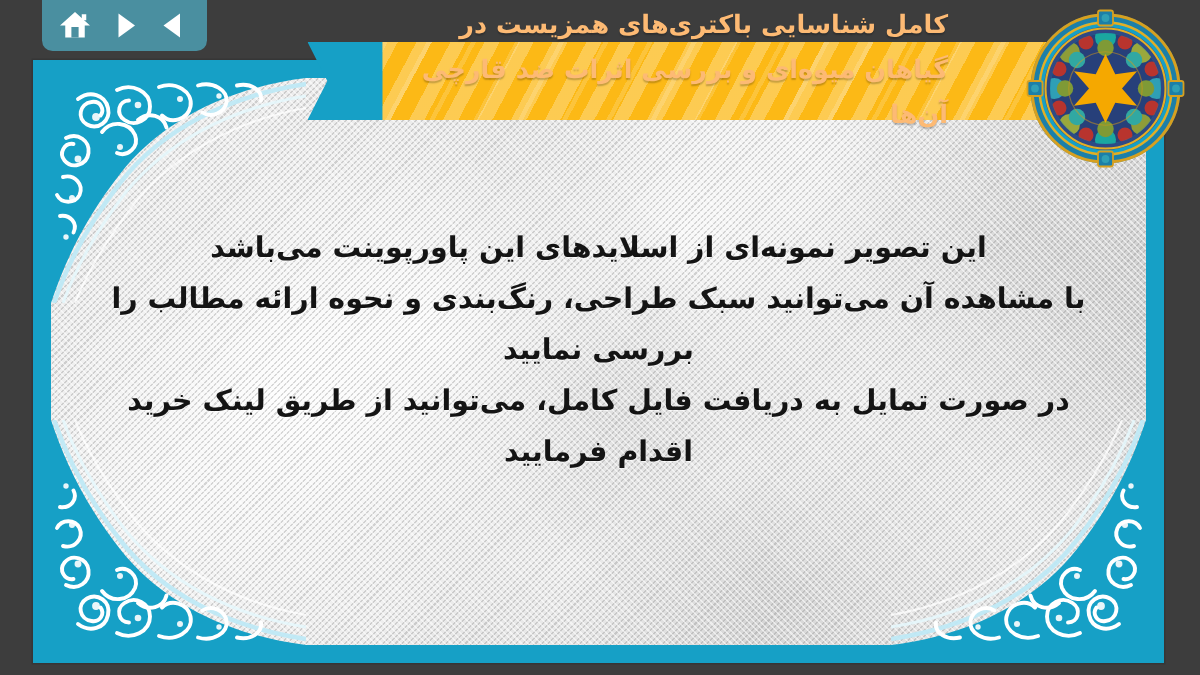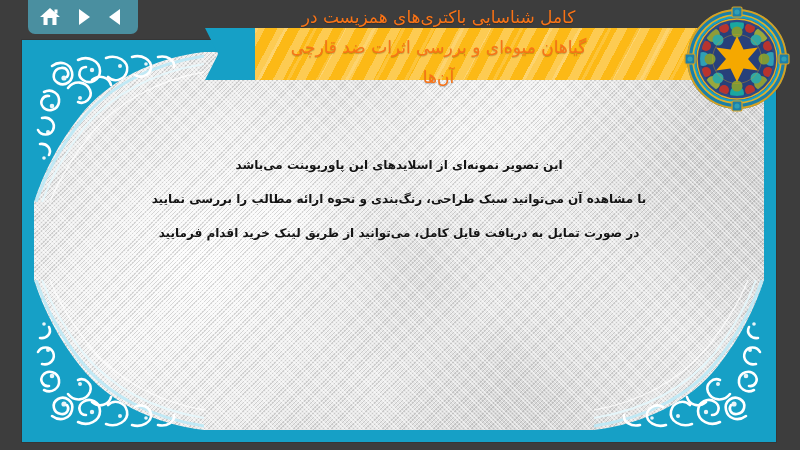--- a/index.html
+++ b/index.html
@@ -78,40 +78,40 @@
   .ribbon-band{
     position:absolute;left:50px;top:28px;right:0;height:52px;
     background:#fcb916;
     background-image:
       repeating-linear-gradient(118deg, rgba(255,255,255,.26) 0 9px, rgba(255,255,255,0) 9px 20px),
       repeating-linear-gradient(118deg, rgba(255,255,255,.16) 0 3px, rgba(255,255,255,0) 3px 26px);
     overflow:hidden;
   }
   .title-text{
     position:absolute;left:40px;right:76px;top:2px;
-    text-align:center;direction:rtl;
-    color:#f97316;
-    font-size:17px;line-height:30px;font-weight:400;
+    text-align:right;direction:rtl;
+    color:#fdba74;
+    font-size:17px;line-height:30px;font-weight:700;
     text-shadow:0 1px 1px rgba(0,0,0,.22);
     white-space:pre-line;
     z-index:35;
   }
 
   
   .medallion{
     position:absolute;right:10px;top:6px;width:106px;height:106px;z-index:36;
   }
   .medallion svg{display:block;width:100%;height:100%;}
 
   
   .body-copy{
     position:absolute;left:36px;right:36px;top:96px;
     direction:rtl;text-align:center;
     color:#141414;
-    font-size:12px;line-height:34px;font-weight:700;
+    font-size:19px;line-height:34px;font-weight:700;
     white-space:pre-line;
     z-index:20;
     text-shadow:0 1px 0 rgba(255,255,255,.55);
   }
 </style>
 </head>
 <body>
 
 <div id="stage">
 

